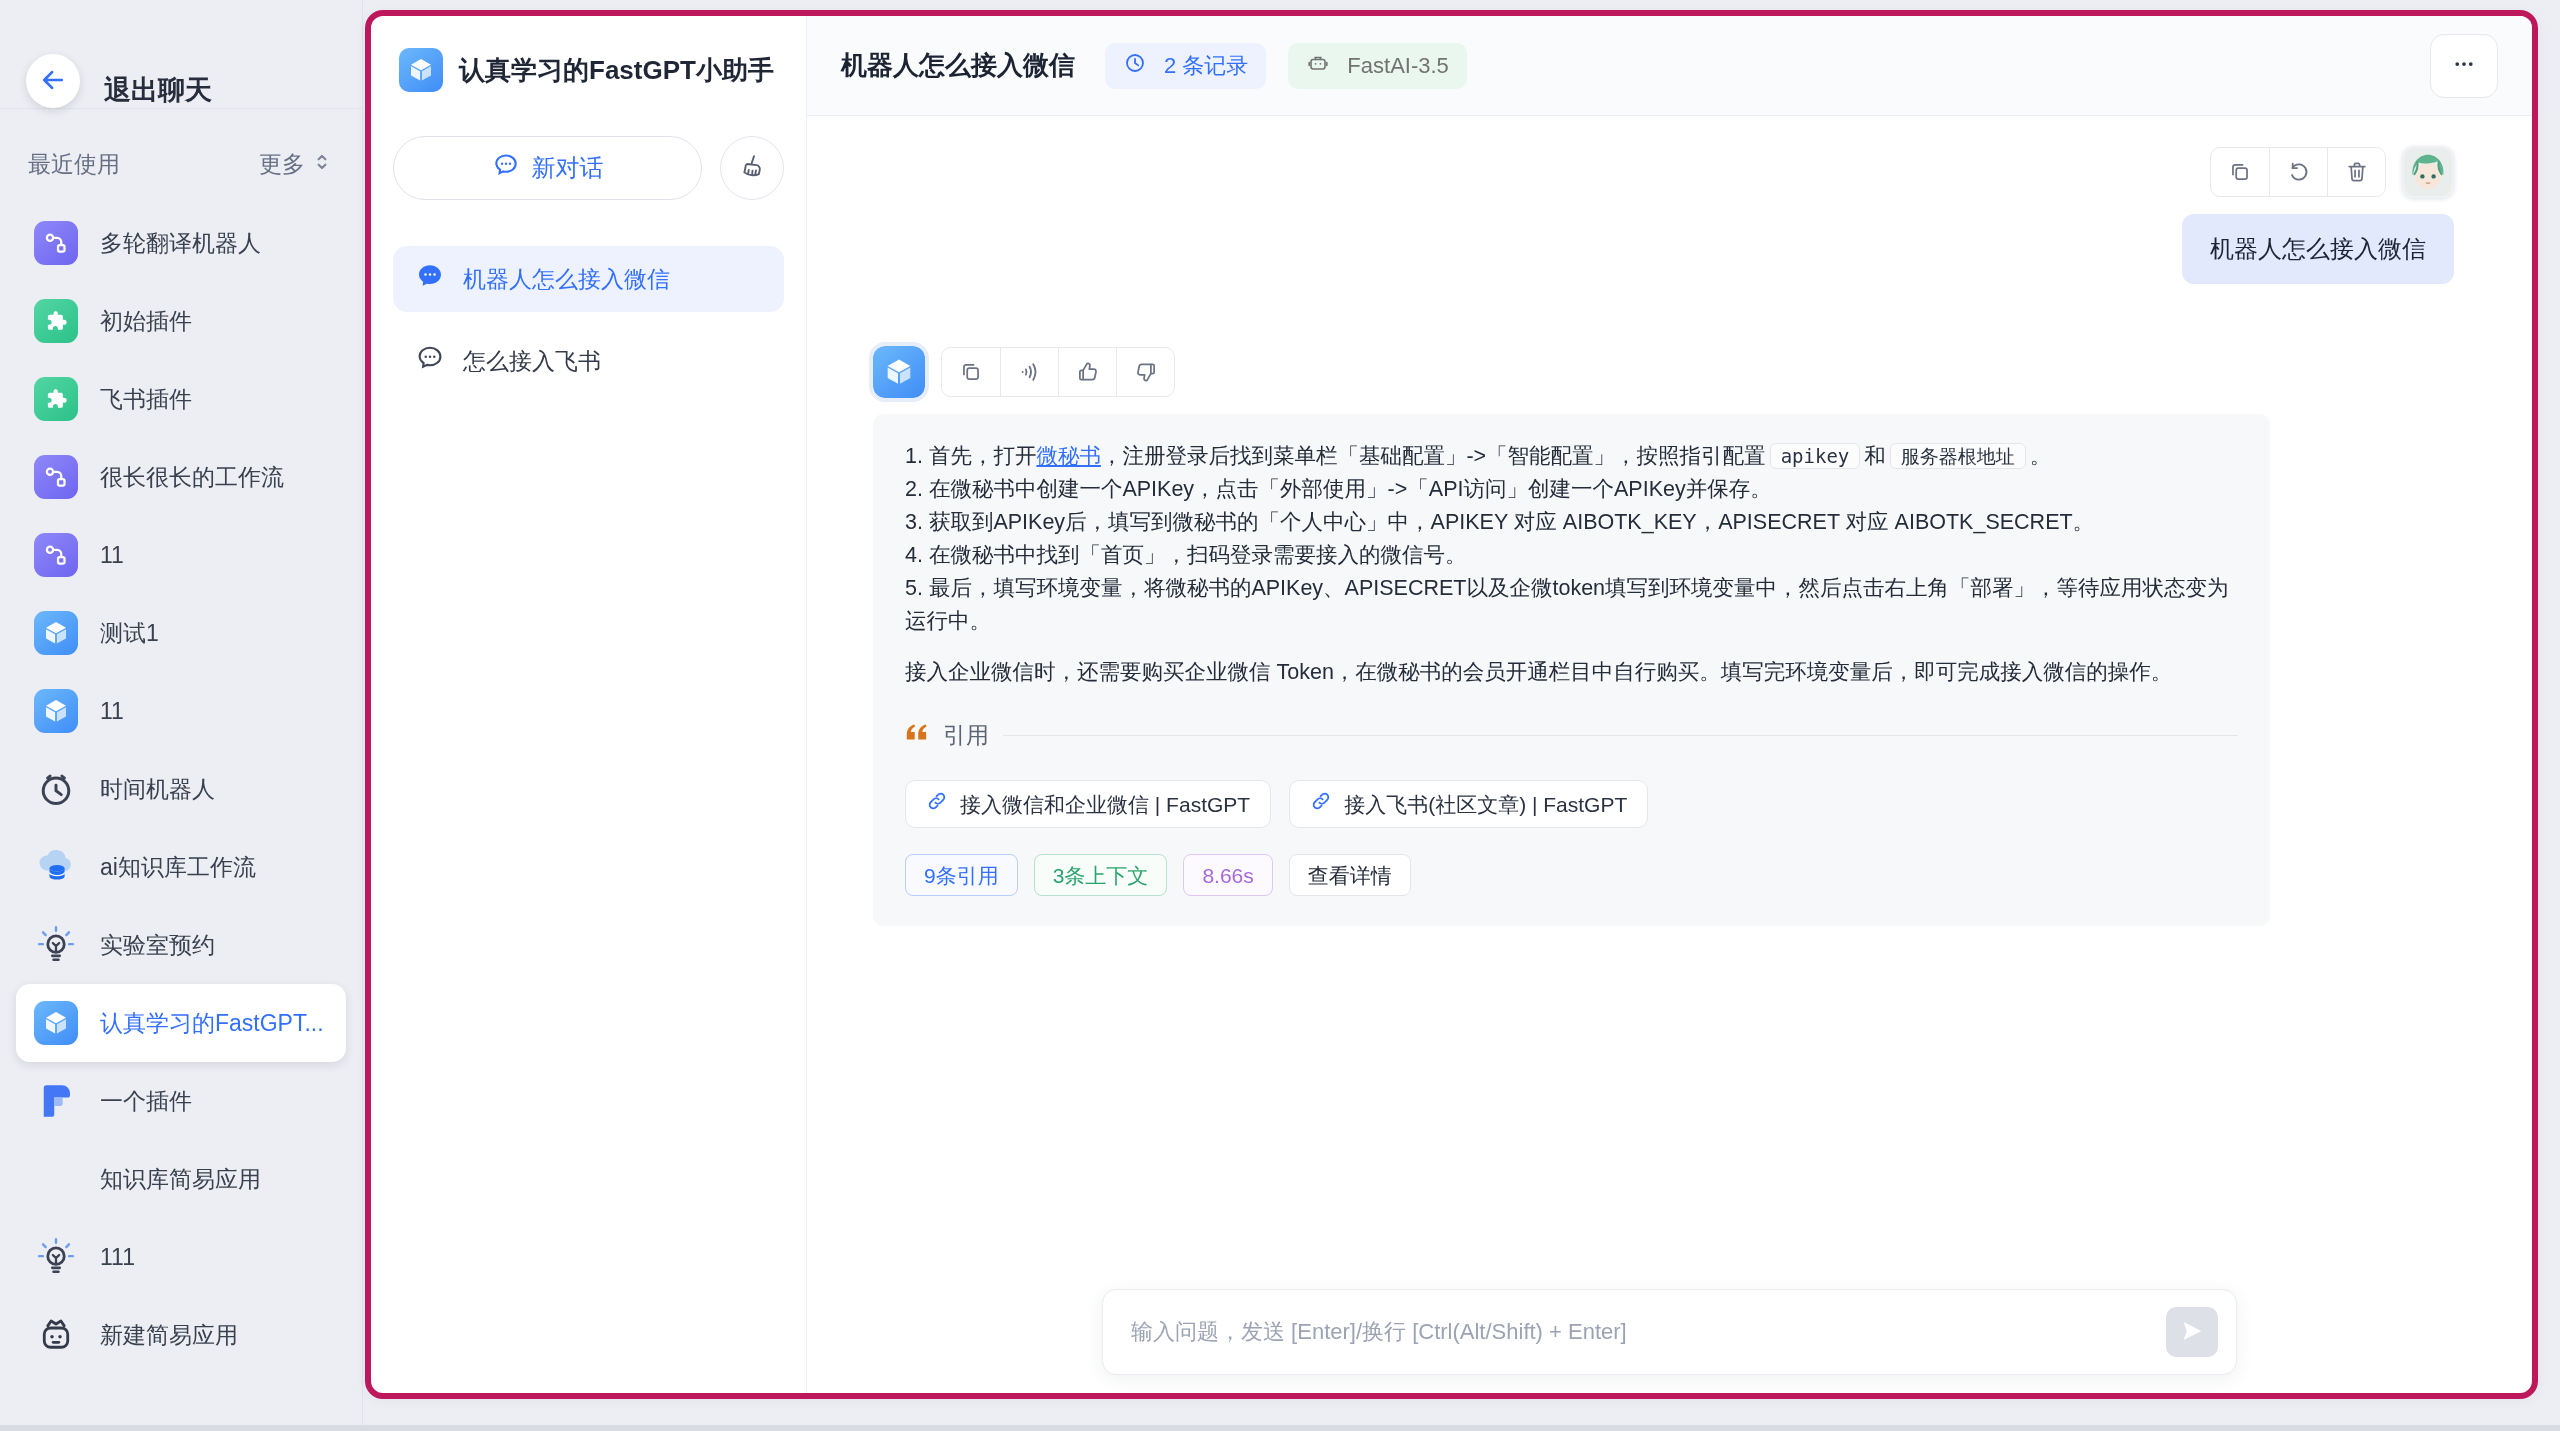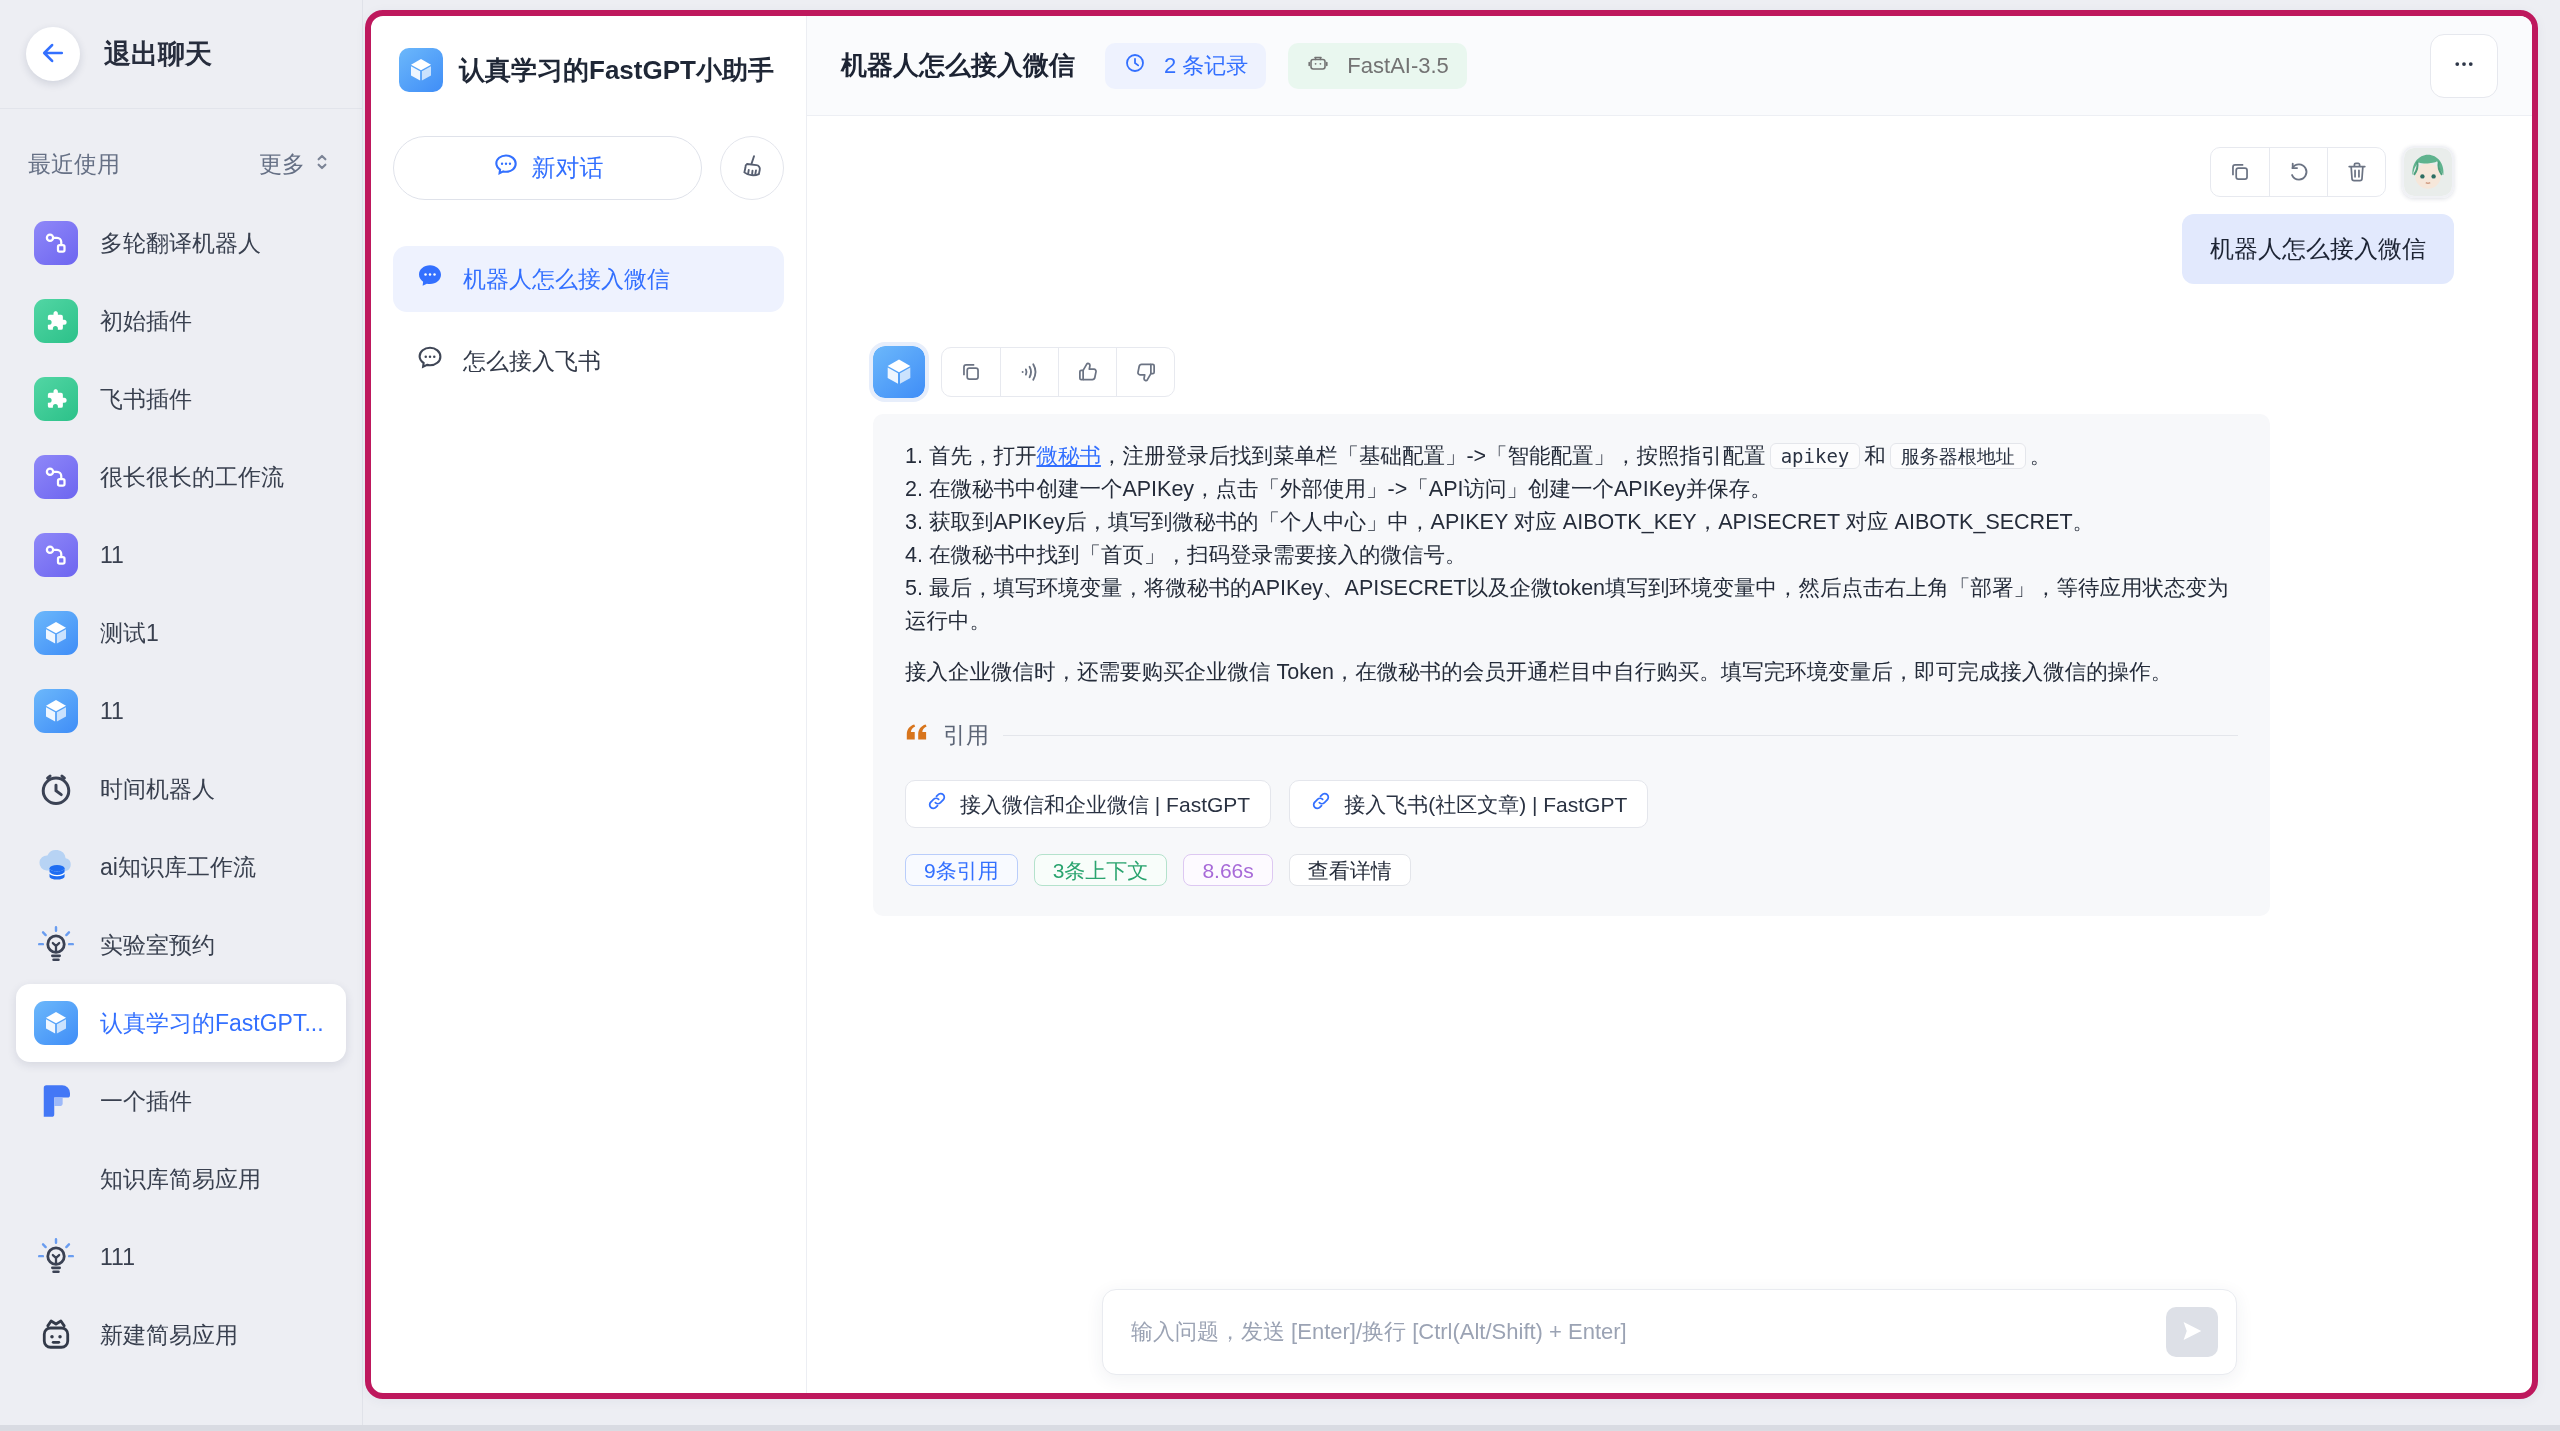--- a/index.html
+++ b/index.html
@@ -8,21 +8,21 @@
     width:2560px; height:1431px;
     background:#edeef3;
     font-family:"Liberation Sans","DejaVu Sans",sans-serif;
     color:#252c3a; overflow:hidden;
   }
   .app { display:flex; height:1425px; }
   .bottom-edge { height:6px; background:#d9dbe2; }
 
   
   .sidebar { width:363px; flex:none; border-right:1px solid #e0e2e9; display:flex; flex-direction:column; }
-  .sidebar-header { height:109px; flex:none; border-bottom:1px solid #e2e4eb; display:flex; align-items:center; gap:24px; padding:0 26px; }
+  .sidebar-header { height:109px; flex:none; border-bottom:1px solid #e2e4eb; display:flex; align-items:flex-end; gap:24px; padding:0 26px; }
   .back-btn { width:54px; height:54px; border-radius:50%; background:#fff; border:none; box-shadow:0 3px 8px rgba(30,40,80,.14); display:flex; align-items:center; justify-content:center; cursor:pointer; flex:none; }
   .back-btn svg { width:28px; height:28px; }
   .exit-label { font-size:27px; font-weight:600; color:#272d3d; }
   .recent-row { display:flex; align-items:center; padding:40px 28px 16px; color:#667085; font-size:23px; }
   .more-link { margin-left:auto; display:flex; align-items:center; gap:5px; cursor:pointer; color:#667085; }
   .more-link svg { width:24px; height:24px; }
   .app-list { flex:1; padding:8px 16px; overflow:hidden; }
   .app-item { display:flex; align-items:center; gap:22px; height:78px; padding:0 18px; border-radius:14px; font-size:23px; color:#39404f; cursor:pointer; }
   .app-item.selected { background:#fff; box-shadow:0 3px 10px rgba(40,50,90,.12); color:#3370ff; }
   .app-icon { width:44px; height:44px; border-radius:11px; flex:none; display:flex; align-items:center; justify-content:center; }
@@ -86,21 +86,21 @@
   .inline-code { font-family:"DejaVu Sans Mono","Liberation Mono",monospace; font-size:19px; background:#fcfcfd; border:1px solid #e4e6eb; border-radius:6px; padding:1px 10px; margin:0 4px; color:#2a3242; }
   .ai-note { margin:18px 0 0; }
   .quote-row { display:flex; align-items:center; gap:14px; margin-top:30px; }
   .quote-row svg { width:24px; height:20px; flex:none; }
   .quote-label { font-size:23px; color:#5c6576; }
   .quote-line { flex:1; height:1px; background:#e4e6eb; }
   .citation-row { display:flex; gap:18px; margin-top:28px; }
   .citation-pill { display:flex; align-items:center; gap:12px; height:48px; padding:0 20px; border:1px solid #e4e6ec; border-radius:10px; background:#fff; font-size:21px; color:#2a3242; cursor:pointer; }
   .citation-pill svg { width:22px; height:22px; }
   .stats-row { display:flex; gap:16px; margin-top:26px; align-items:center; }
-  .stat-pill { height:32px; display:flex; align-items:center; padding:0 18px; border-radius:8px; font-size:21px; border:1px solid #e3e5ea; background:#fff; cursor:pointer; color:#252c3a; }
+  .stat-pill { height:42px; display:flex; align-items:center; padding:0 18px; border-radius:8px; font-size:21px; border:1px solid #e3e5ea; background:#fff; cursor:pointer; color:#252c3a; }
   .stat-blue   { color:#3370ff; border-color:#b9cdfb; background:#f8faff; }
   .stat-green  { color:#2aa46f; border-color:#b4e2cc; background:#f8fdfa; }
   .stat-purple { color:#a76ad8; border-color:#ddc8f2; background:#fdfaff; }
 
   .composer { margin:auto auto 18px; width:1135px; flex:none; }
   .composer-box { height:86px; background:#fff; border:1px solid #e9ebf0; border-radius:14px; box-shadow:0 4px 18px rgba(40,50,90,.07); display:flex; align-items:center; padding:0 18px 0 26px; }
   .composer-input { flex:1; border:none; outline:none; font-size:22px; color:#333a49; font-family:inherit; background:none; }
   .composer-input::placeholder { color:#9ba3b4; }
   .send-btn { width:52px; height:50px; border-radius:10px; background:#dde0e7; border:none; display:flex; align-items:center; justify-content:center; cursor:pointer; flex:none; }
   .send-btn svg { width:28px; height:28px; }

